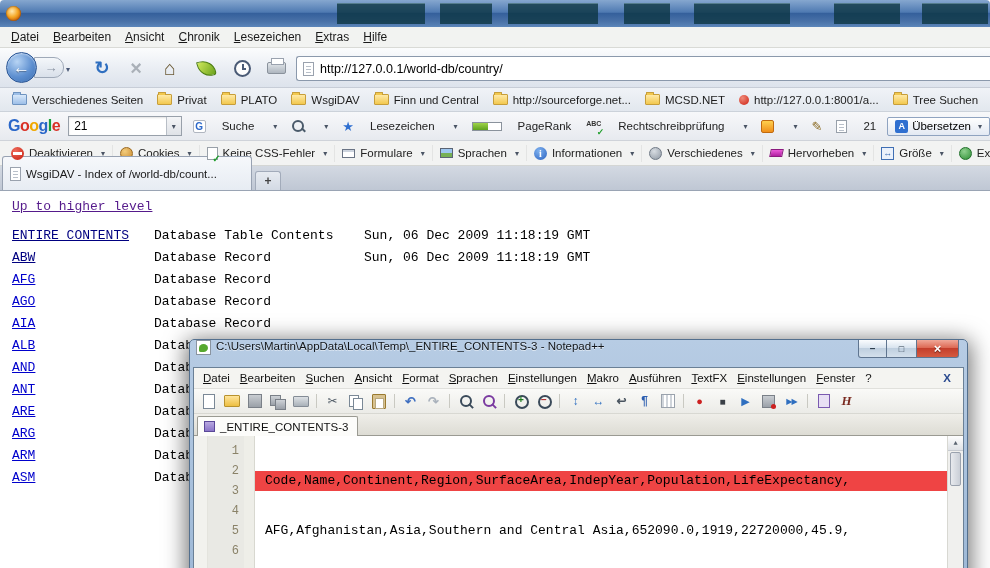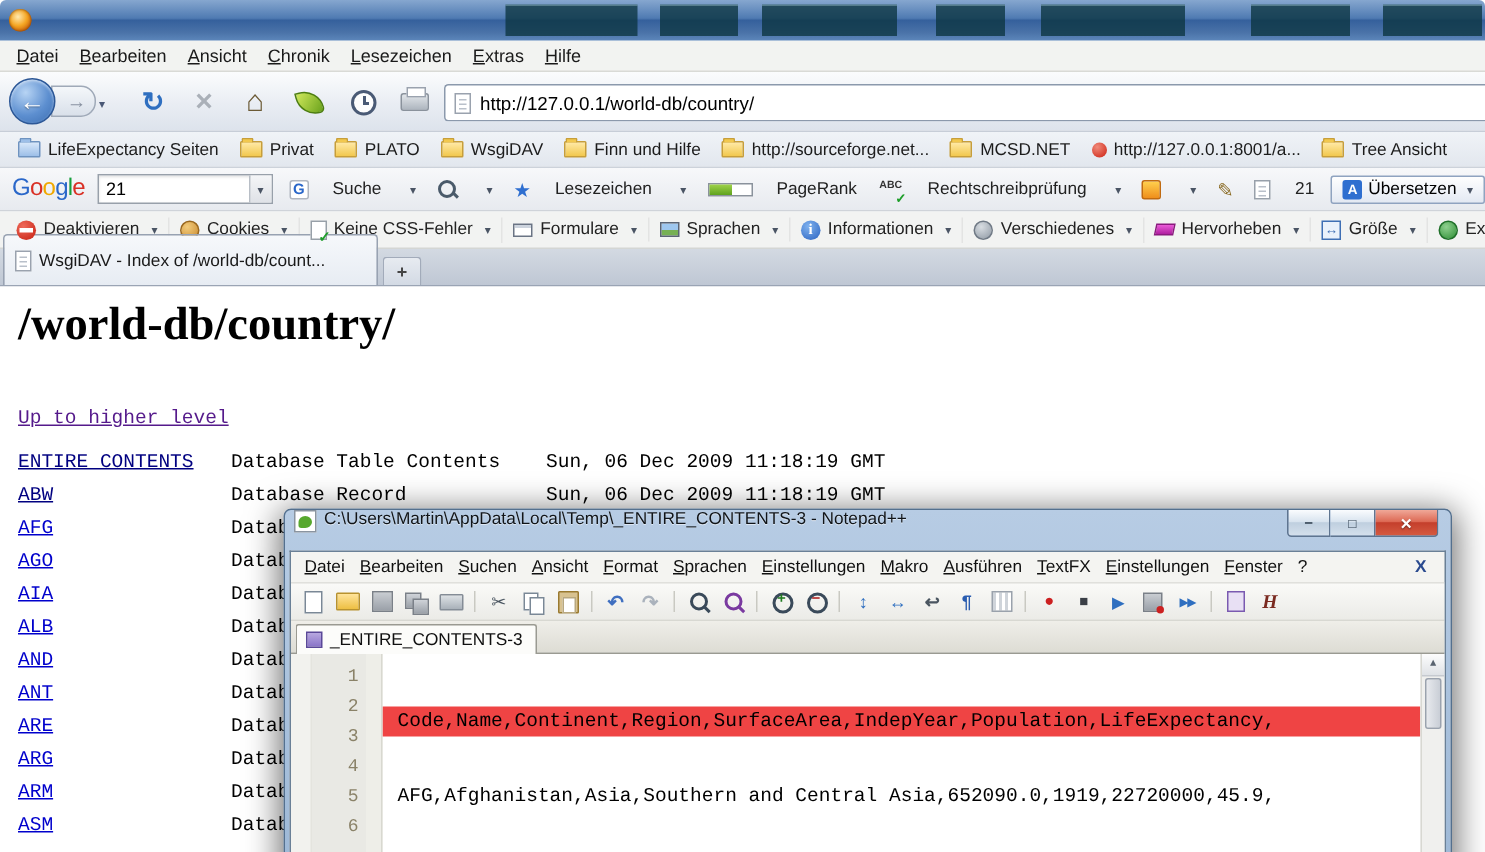--- a/index.html
+++ b/index.html
@@ -47,21 +47,21 @@
 .ff-bookmarks{height:24px;background:linear-gradient(#f0f3f7,#e2e7ee);border-bottom:1px solid #ccd2da;display:flex;align-items:center;padding-left:6px;gap:2px;white-space:nowrap;overflow:hidden}
 .bm{display:flex;align-items:center;gap:5px;padding:2px 6px;border-radius:2px;font-size:11.5px;color:#1c1c1c}
 .folder{width:15px;height:11px;background:linear-gradient(#ffe9a6,#f2c84e);border:1px solid #c79e3a;border-radius:1px;position:relative;flex:none}
 .folder::before{content:"";position:absolute;left:0;top:-3px;width:6px;height:2px;background:#f2c84e;border:1px solid #c79e3a;border-bottom:none;border-radius:1px 1px 0 0}
 .smart{background:linear-gradient(#d8e8fa,#9dbfe8);border-color:#6e93c0}
 .smart::before{background:#9dbfe8;border-color:#6e93c0}
 .reddot{width:10px;height:10px;border-radius:50%;background:radial-gradient(circle at 35% 30%,#f08a7a,#cc1f10);flex:none}
 
 
 .ff-google{height:29px;background:linear-gradient(#f7f8fa,#e7eaef);border-bottom:1px solid #cfd3d9;display:flex;align-items:center;padding-left:8px;gap:8px;white-space:nowrap;overflow:hidden}
-.glogo{font-weight:normal;font-size:16px;letter-spacing:-.5px}
+.glogo{font-weight:bold;font-size:16px;letter-spacing:-.5px}
 .glogo .g1,.glogo .g4{color:#2a67c9}.glogo .g2,.glogo .g6{color:#d93025}.glogo .g3{color:#f0a800}.glogo .g5{color:#169f3c}
 .gsearch{width:228px;height:20px;border:1px solid #98a0aa;background:#fff;display:flex;align-items:center;box-shadow:inset 0 1px 2px rgba(0,0,0,.12)}
 .gsearch .val{flex:1;padding:0 5px;font-size:12px}
 .dd-btn{width:15px;height:100%;border-left:1px solid #b8bec6;background:linear-gradient(#f4f5f7,#dfe2e7);display:flex;align-items:center;justify-content:center}
 .dd-btn::before{content:"▾";font-size:8px;color:#4a5464}
 .gbtn{display:flex;align-items:center;gap:16px;font-size:11.5px;color:#222;padding:2px 3px}
 .dd::after{content:"▾";font-size:8px;color:#4a5464;margin-left:3px}
 .gicon-g{width:13px;height:13px;background:#fff;border:1px solid #b0b6c0;color:#2a67c9;font-weight:bold;font-size:10px;display:flex;align-items:center;justify-content:center;border-radius:2px}
 .gicon-g::before{content:"G"}
 .mag-ico{width:14px;height:14px;position:relative}
@@ -232,53 +232,53 @@
     </div>
   <div class="urlbar">
     <span class="page-ico"></span>
     <span class="url-text">http://127.0.0.1/world-db/country/</span>
   </div>
 </div>
 
 <div class="ff-bookmarks">
   <div class="bm">
       <span class="folder smart"></span>
-      <span>LifeExpectancy Seiten</span>
+      <span>Verschiedenes Seiten</span>
     </div>
   <div class="bm">
       <span class="folder"></span>
       <span>Privat</span>
     </div>
   <div class="bm">
       <span class="folder"></span>
       <span>PLATO</span>
     </div>
   <div class="bm">
       <span class="folder"></span>
       <span>WsgiDAV</span>
     </div>
   <div class="bm">
       <span class="folder"></span>
-      <span>Finn und Hilfe</span>
+      <span>Finn und Central</span>
     </div>
   <div class="bm">
       <span class="folder"></span>
       <span>http://sourceforge.net...</span>
     </div>
   <div class="bm">
       <span class="folder"></span>
       <span>MCSD.NET</span>
     </div>
   <div class="bm">
       <span class="reddot"></span>
       <span>http://127.0.0.1:8001/a...</span>
     </div>
   <div class="bm">
       <span class="folder"></span>
-      <span>Tree Ansicht</span>
+      <span>Tree Suchen</span>
     </div>
 </div>
 
 <div class="ff-google">
   <div class="glogo"><span class="g1">G</span><span class="g2">o</span><span class="g3">o</span><span class="g4">g</span><span class="g5">l</span><span class="g6">e</span></div>
   <div class="gsearch">
     <span class="val">21</span>
     <span class="dd-btn"></span>
   </div>
   <div class="gbtn dd">
@@ -362,21 +362,20 @@
 
 <div class="ff-tabbar">
   <div class="tab">
     <span class="page-ico"></span>
     <span>WsgiDAV - Index of /world-db/count...</span>
   </div>
   <div class="newtab">+</div>
 </div>
 
 <div class="ff-content">
-  <div class="h1">/world-db/country/</div>
   <a class="uplink mono">Up to higher level</a>
   <div class="listing mono">
     <div class="lrow">
         <span class="lname"><a class="lnk lnk-dark">ENTIRE CONTENTS</a></span>
         <span class="ltype">Database Table Contents</span>
         <span class="ldate">Sun, 06 Dec 2009 11:18:19 GMT</span>
       </div>
     <div class="lrow">
         <span class="lname"><a class="lnk lnk-dark">ABW</a></span>
         <span class="ltype">Database Record</span>

